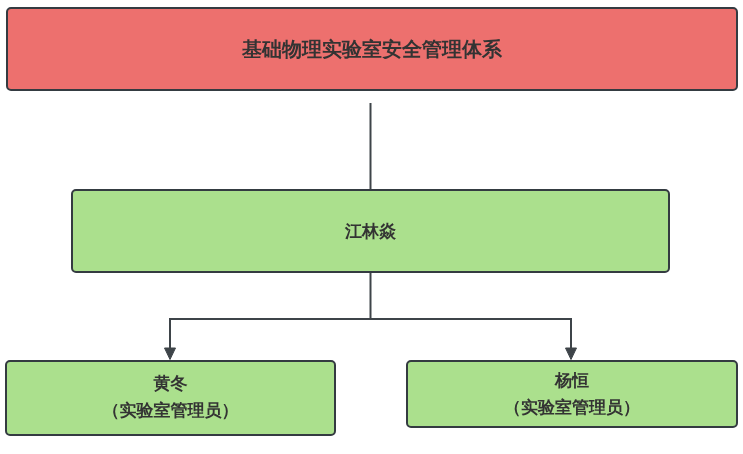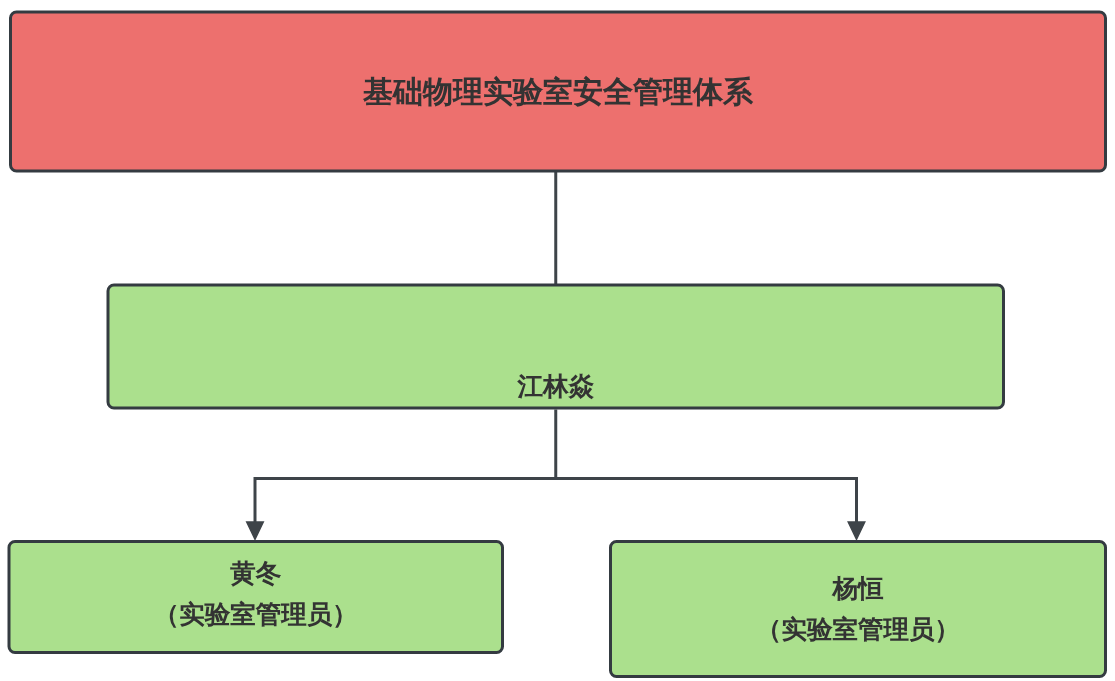--- a/index.html
+++ b/index.html
@@ -46,40 +46,40 @@
     flex-direction: column;
     align-items: center;
     justify-content: center;
     text-align: center;
     font-weight: bold;
     color: var(--text);
     cursor: default;
   }
   .node-root {
     left: 6px; top: 7px;
-    width: 732px; height: 108px;
+    width: 732px; height: 84px;
     background: var(--root-fill);
     font-size: 20px;
   }
   .node-green {
     background: var(--node-fill);
     font-size: 17px;
     line-height: 27px;
   }
   .node-manager {
     left: 71px; top: 189px;
-    width: 599px; height: 84px; justify-content: flex-end;
+    width: 599px; height: 84px;
   }
   .node-admin-left {
     left: 5px; top: 360px;
     width: 331px; height: 76px; font-family: Liberation Mono, monospace;
   }
   .node-admin-right {
     left: 406px; top: 360px;
-    width: 332px; height: 92px;
+    width: 332px; height: 68px;
   }
 </style>
 </head>
 <body>
 
 <div class="canvas">
 
   <svg class="connectors" width="743" height="454" viewBox="0 0 743 454" xmlns="http://www.w3.org/2000/svg">
     <line class="edge" x1="370.5" y1="103" x2="370.5" y2="190"></line>
     <line class="edge" x1="370.5" y1="273" x2="370.5" y2="319"></line>

